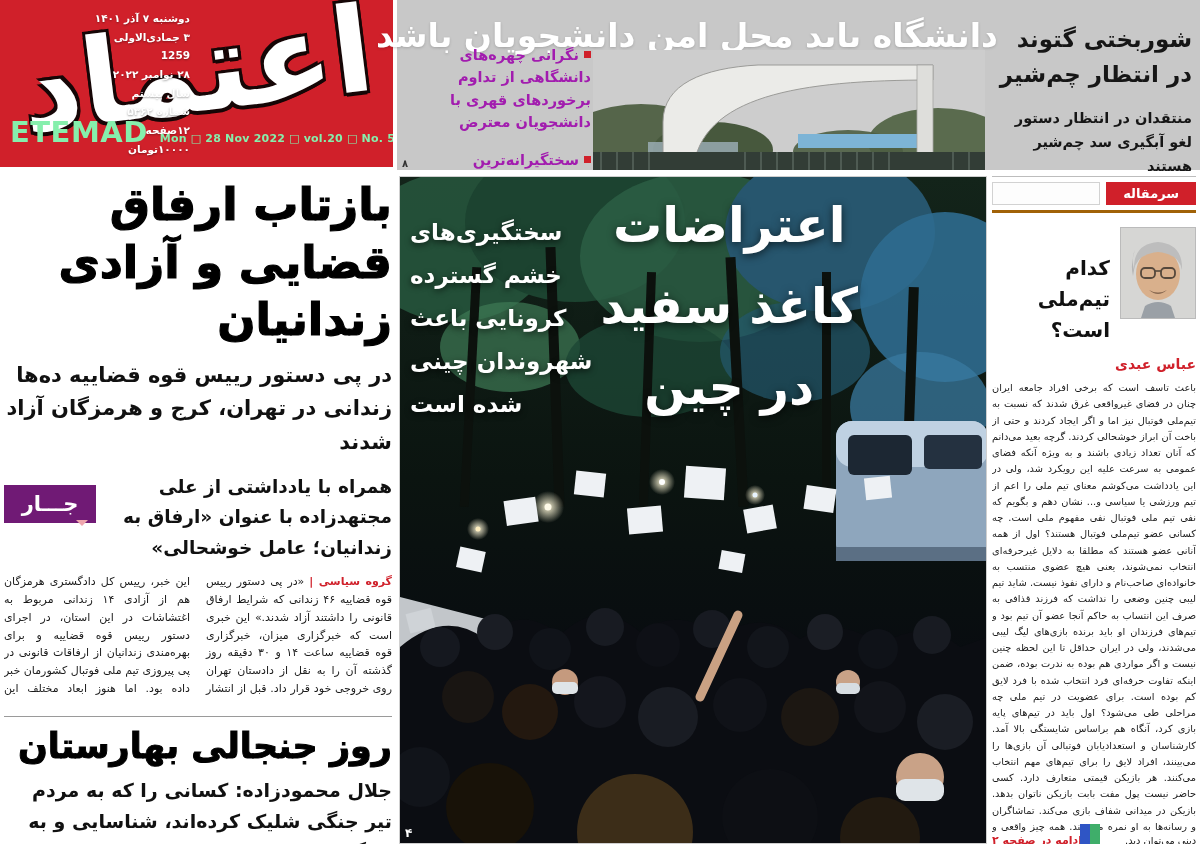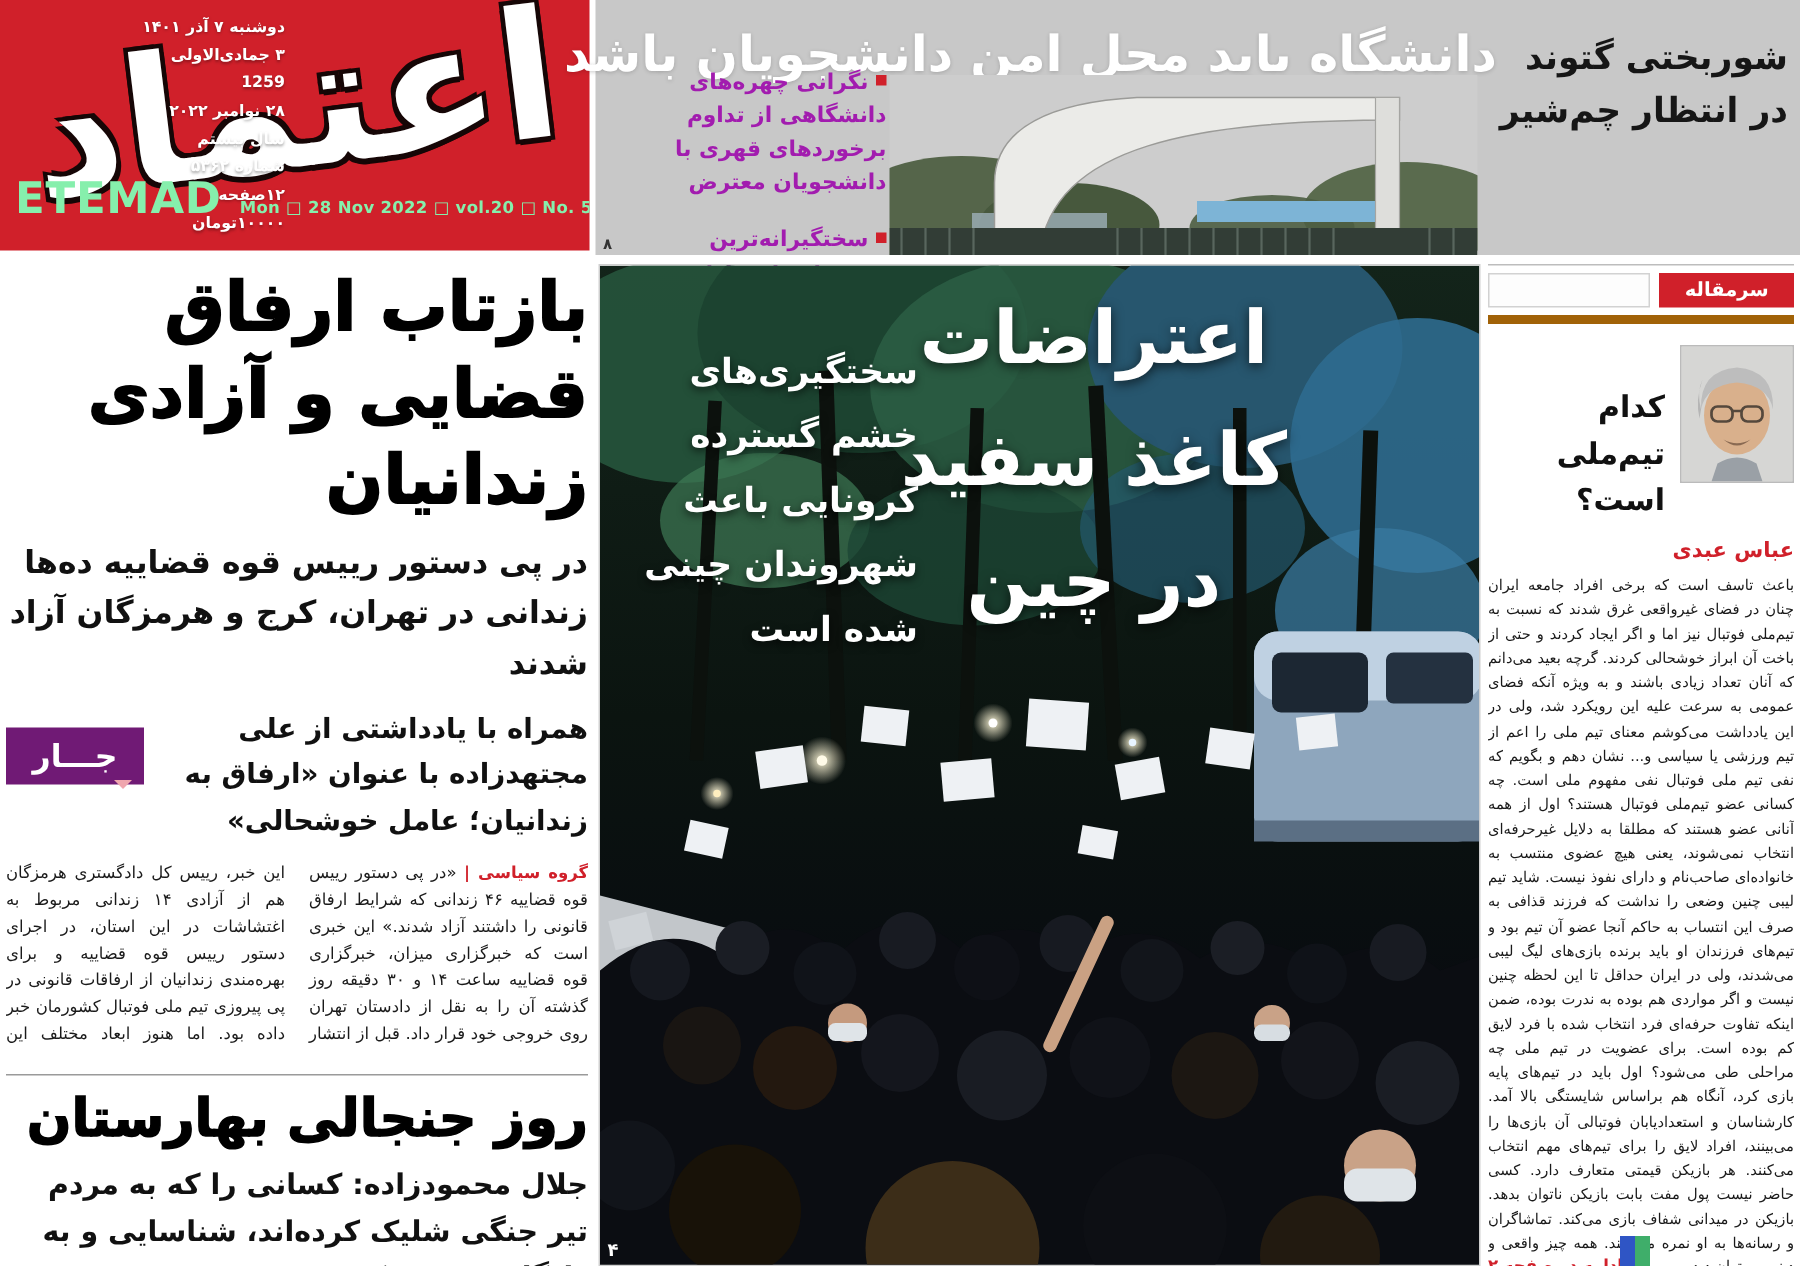--- a/index.html
+++ b/index.html
@@ -48,27 +48,27 @@
   .kicker{color:#d0202a;font-weight:bold;}
   .divider{border:0;border-top:1px solid #9a9a9a;margin:11px 0 9px 0;}
   .ss-headline{font-size:35px;font-weight:bold;text-align:right;color:#000;-webkit-text-stroke:1px #000;}
   .ss-subhead{font-size:19px;font-weight:bold;line-height:1.62;text-align:right;margin-top:9px;}
 
   
   .photo{position:absolute;left:399px;top:176px;width:588px;height:668px;overflow:hidden;border:1px solid #cfcfcf;box-sizing:border-box;}
   .photo svg{position:absolute;inset:0;}
   .ph-head{position:absolute;top:20px;right:128px;direction:rtl;text-align:center;color:#fff;}
   .ph-head div{font-size:49px;font-weight:bold;margin-bottom:24px;text-shadow:0 2px 8px rgba(0,0,0,.65);}
-  .ph-sub{position:absolute;top:60px;left:10px;width:202px;direction:rtl;text-align:right;color:#fff;}
+  .ph-sub{position:absolute;top:44px;left:10px;width:202px;direction:rtl;text-align:left;color:#fff;}
   .ph-sub div{font-size:23px;font-weight:bold;line-height:1.0;margin-bottom:20px;text-shadow:0 2px 6px rgba(0,0,0,.65);}
   .ph-credit{position:absolute;left:5px;bottom:3px;color:#fff;font-size:12px;font-weight:bold;}
 
   
   .ed-col{position:absolute;left:992px;top:176px;width:204px;height:668px;direction:rtl;}
-  .ed-chiprow{border-top:1px solid #bdbdbd;border-bottom:6px solid #a16207;padding:5px 0;display:flex;gap:6px;}
+  .ed-chiprow{border-top:1px solid #bdbdbd;border-bottom:3px solid #a16207;padding:5px 0;display:flex;gap:6px;}
   .ed-chip{width:44%;height:23px;background:#d0202a;color:#fff;font-size:13px;font-weight:bold;
            display:flex;align-items:center;justify-content:center;}
   .ed-chipbox{flex:1;height:21px;border:1px solid #d2d2d2;background:#fdfdfd;}
   .ed-head{margin-top:14px;display:flex;gap:10px;align-items:flex-start;}
   .ed-portrait{width:74px;height:90px;flex:0 0 auto;border:1px solid #bbb;background:#dcdcdc;}
   .ed-title{font-size:20px;font-weight:bold;line-height:1.55;text-align:right;padding-top:26px;}
   .ed-author{color:#d0202a;font-weight:bold;font-size:14px;margin:10px 0 8px 0;text-align:right;}
   .ed-body{font-size:9.8px;line-height:1.66;text-align:justify;color:#1a1a1a;height:452px;overflow:hidden;}
   .ed-last{display:flex;justify-content:space-between;align-items:baseline;font-size:9.8px;margin-top:2px;}
   .ed-cont{color:#d0202a;font-weight:bold;font-size:11px;}
@@ -135,20 +135,21 @@
             <line x1="280" y1="102" x2="280" y2="120"></line>
             <line x1="296" y1="102" x2="296" y2="120"></line>
             <line x1="360" y1="102" x2="360" y2="120"></line>
             <line x1="376" y1="102" x2="376" y2="120"></line>
         </g>
       </svg>
     </div>
 
     <div class="tb-right">
       <div class="tbr-h">شوربختی گتوند در انتظار چم‌شیر</div>
+      <div class="tbr-s">منتقدان در انتظار دستور لغو آبگیری سد چم‌شیر هستند</div>
     </div>
 
     <div class="tb-pageref">۸</div>
   </div>
 
   <div class="main-sep"></div>
 
   <div class="left-col">
     <div class="ls-headline">بازتاب ارفاق قضایی و آزادی زندانیان</div>
     <div class="ls-subhead">در پی دستور رییس قوه قضاییه ده‌ها زندانی در تهران، کرج و هرمزگان آزاد شدند</div>

